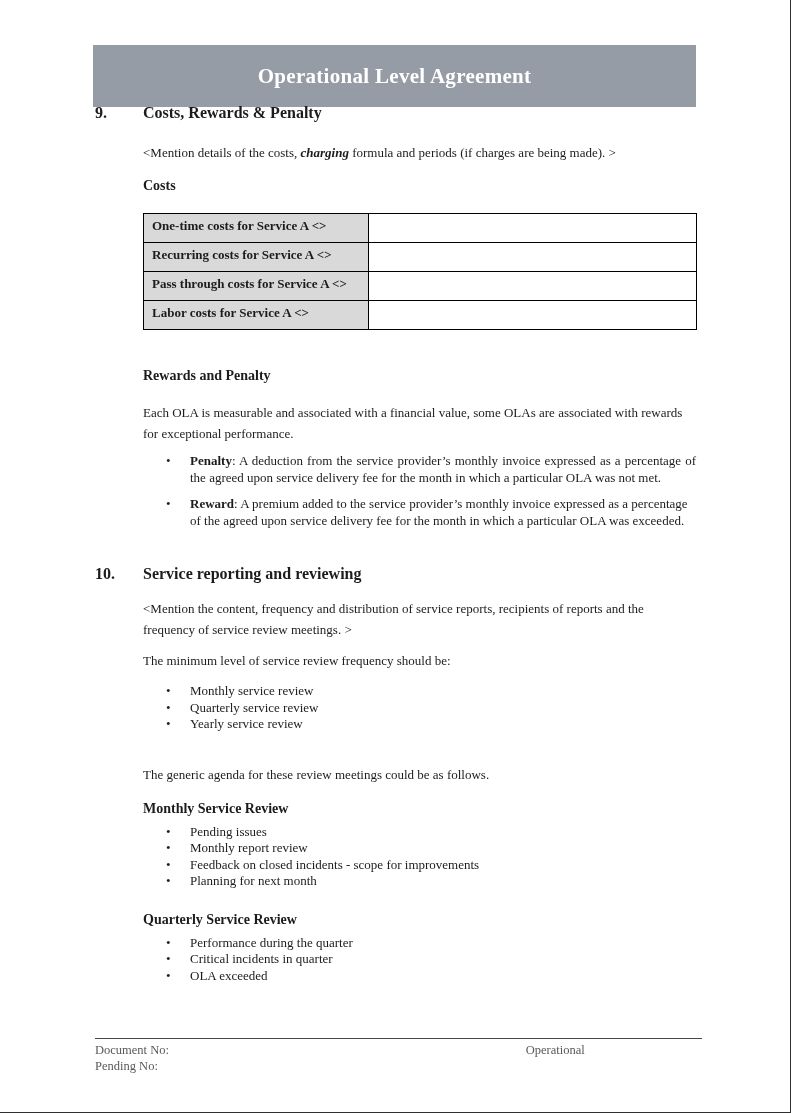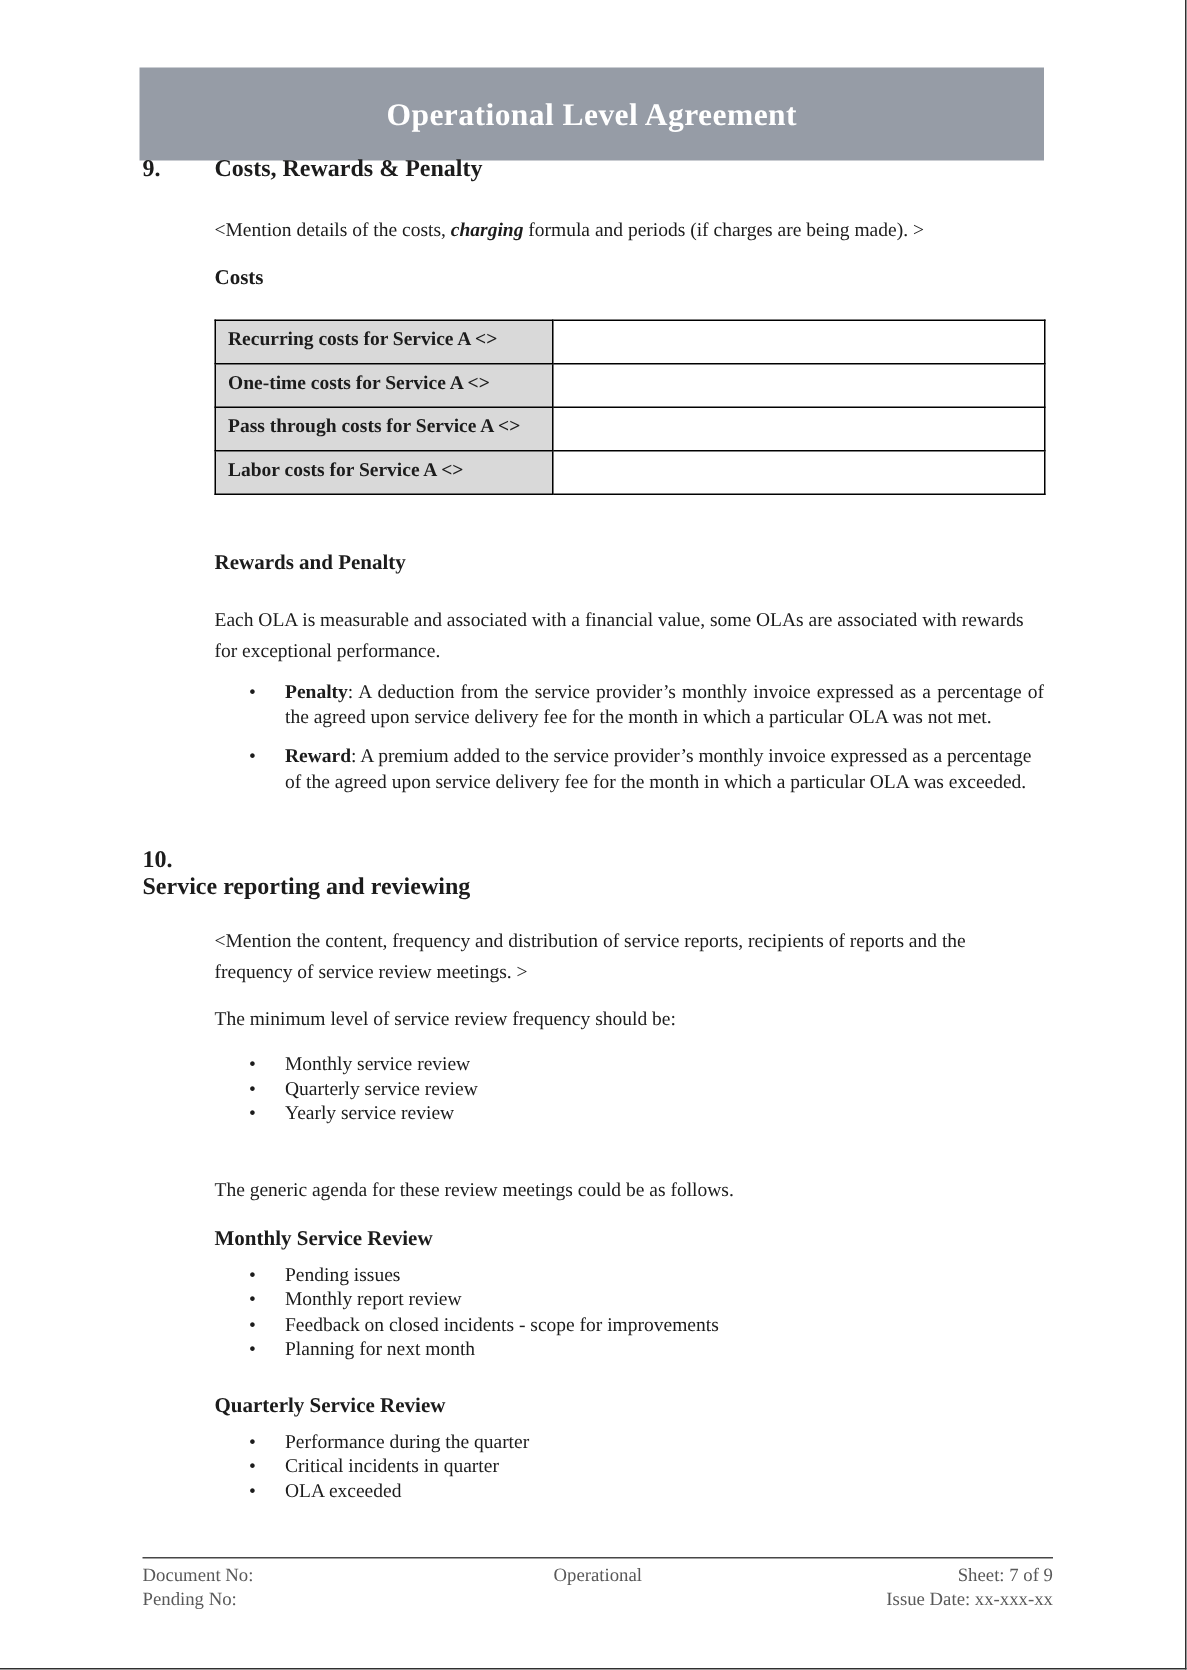--- a/index.html
+++ b/index.html
@@ -65,21 +65,21 @@
   ul.doc-list { list-style: none; margin-left: 70px; margin-top: 9px; }
   ul.doc-list li {
     position: relative; padding-left: 25px;
     line-height: 16.5px; font-size: 13px;
   }
   ul.doc-list li .bullet { position: absolute; left: 1px; top: 0; }
   ul.pr-list li { margin-bottom: 10px; width: 531px; }
   li.justified { text-align: justify; }
   .term { font-weight: bold; }
 
-  .sec10 { margin-top: 36px; flex-direction: column; }
+  .sec10 { margin-top: 36px; }
   .sec10-intro { margin-top: 15px; }
   .min-level { margin-top: 10px; }
   ul.freq-list { margin-top: 12px; }
   .agenda-lead { margin-top: 31px; }
   .review-sub { margin-top: 15px; }
   .review-sub.quarterly { margin-top: 21px; }
   ul.review-list { margin-top: 7px; }
 
   .footer {
     position: absolute; left: 95px; top: 1038px; width: 607px;
@@ -107,25 +107,25 @@
     <span>Costs, Rewards &amp; Penalty</span>
   </div>
 
   <p class="body-block intro-para"><span>&lt;Mention details of the costs, </span><span class="em-bi">charging</span><span> formula and periods (if charges are being made). &gt;</span></p>
 
   <div class="sub-heading">Costs</div>
 
   <table class="costs-table">
     <tbody>
       <tr>
-        <td class="row-label">Recurring costs for Service A &lt;&gt;</td>
+        <td class="row-label">One-time costs for Service A &lt;&gt;</td>
         <td class="row-value"></td>
       </tr>
       <tr>
-        <td class="row-label">One-time costs for Service A &lt;&gt;</td>
+        <td class="row-label">Recurring costs for Service A &lt;&gt;</td>
         <td class="row-value"></td>
       </tr>
       <tr>
         <td class="row-label">Pass through costs for Service A &lt;&gt;</td>
         <td class="row-value"></td>
       </tr>
       <tr>
         <td class="row-label">Labor costs for Service A &lt;&gt;</td>
         <td class="row-value"></td>
       </tr>
@@ -180,17 +180,13 @@
 </div>
 
 <div class="footer">
   <div class="col left">
     <div>Document No:</div>
     <div>Pending No:</div>
   </div>
   <div class="col center">
     <div>Operational</div>
   </div>
-  <div class="col right">
-    <div>Sheet: 7 of 9</div>
-    <div>Issue Date: xx-xxx-xx</div>
-  </div>
 </div>
 
 </body></html>

